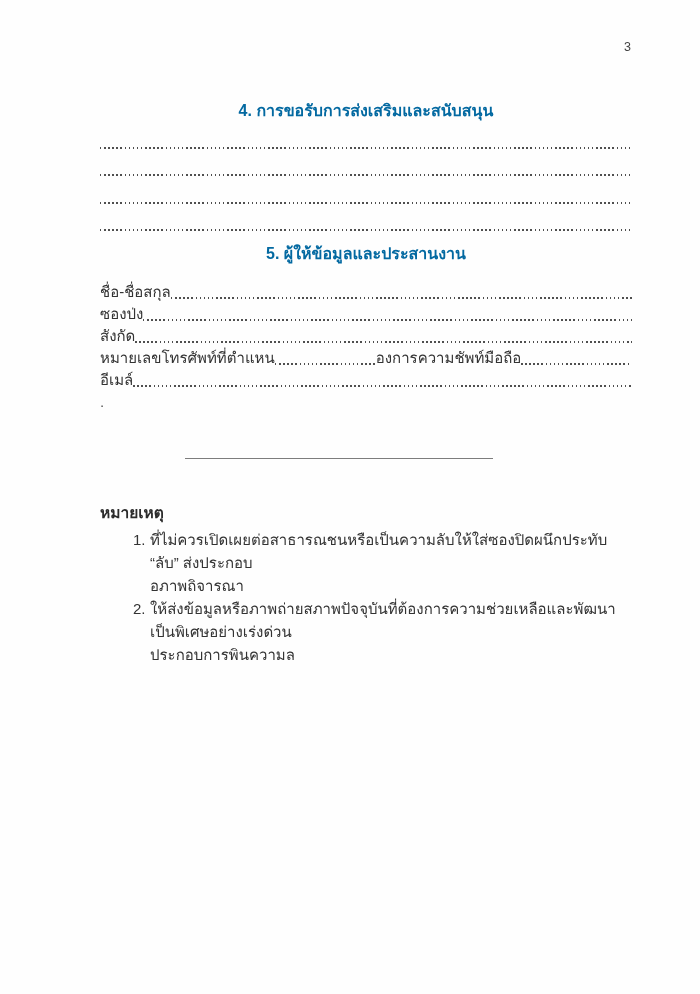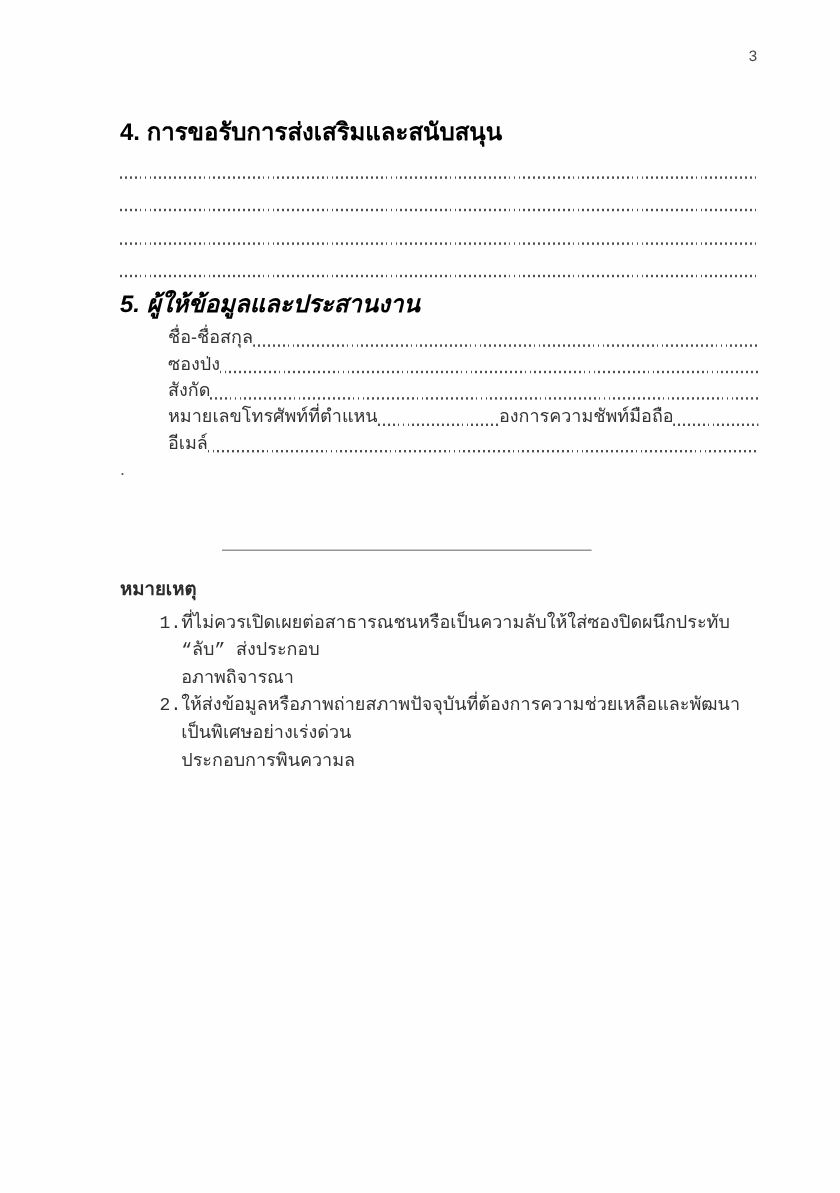--- a/index.html
+++ b/index.html
@@ -26,23 +26,24 @@
   }
   
   .sec4 {
     position: absolute;
     top: 100px;
     left: 100px;
     width: 532px;
   }
   .sec-heading {
     font-weight: bold;
-    color: #000000;
-    font-size: 20px;
+    color: #0369a1;
+    font-size: 16px;
     line-height: 22px;
+    text-align: center;
   }
   .blankline {
     height: 27.5px;
     position: relative;
   }
   .blankline:first-of-type {
     height: 25px;
     margin-top: 20px;
   }
   .blankline::after {
@@ -55,29 +56,27 @@
     background-image: repeating-linear-gradient(to right, #4f4f4f 0 1.5px, transparent 1.5px 4.1px);
   }
   
   .sec5 {
     position: absolute;
     top: 243px;
     left: 100px;
     width: 532px;
   }
   .sec5 .sec-heading {
-    margin-bottom: 5px;
-    font-style: italic;
+    margin-bottom: 15px;
   }
   .field-row {
     display: flex;
     align-items: flex-end;
     height: 22px;
     line-height: 21px;
-    margin-left: 40px;
   }
   .flabel {
     flex: 0 0 auto;
     white-space: nowrap;
   }
   .dotfill {
     flex: 1 1 auto;
     position: relative;
     height: 22px;
   }
@@ -105,24 +104,23 @@
     position: absolute;
     top: 458px;
     left: 185px;
     width: 308px;
     height: 0;
     border-top: 1.2px solid #7d7d7d;
   }
   
   .notes {
     position: absolute;
-    top: 482px;
+    top: 502px;
     left: 100px;
     width: 538px;
-    font-family: Liberation Mono, monospace;
   }
   .notes-heading {
     font-weight: bold;
     color: #2b2b2b;
     font-size: 15.5px;
     line-height: 21px;
     margin-bottom: 5px;
   }
   .note-item {
     display: flex;

